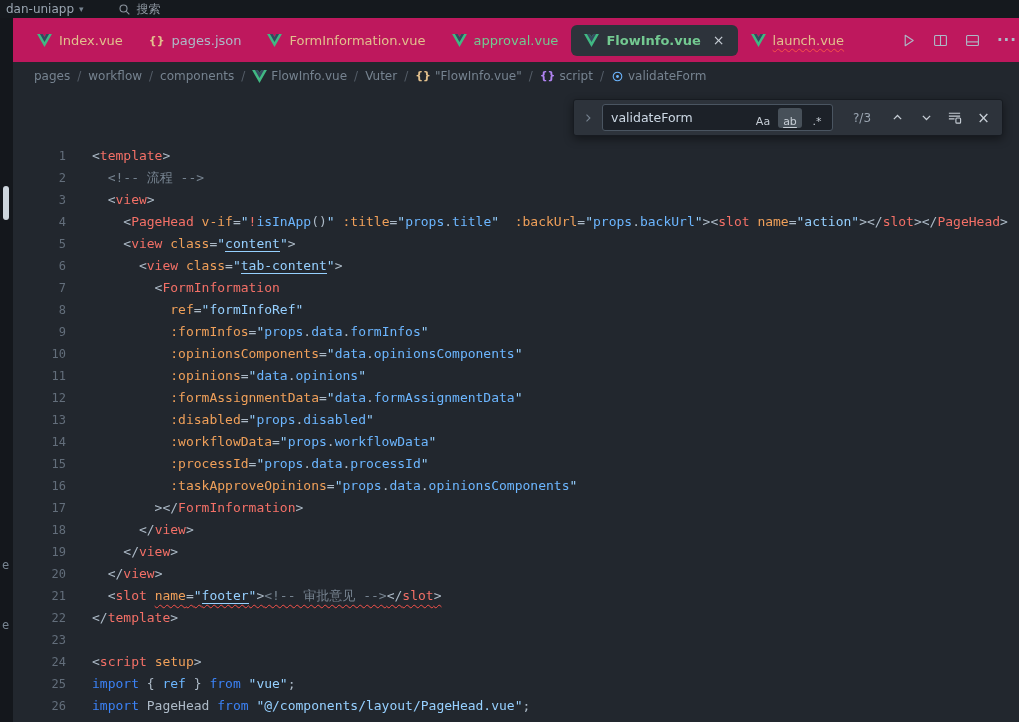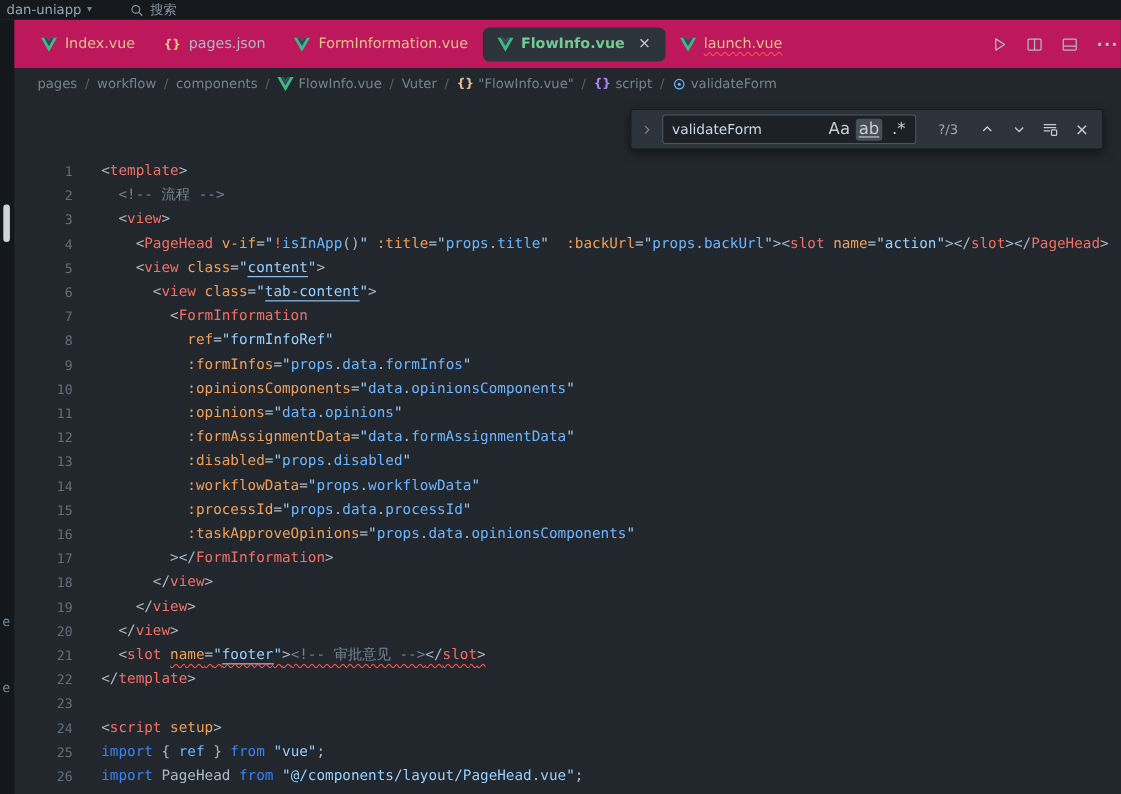--- a/index.html
+++ b/index.html
@@ -29,21 +29,21 @@
   .icon-braces{color:#e2c08d;font-size:11px;font-weight:bold}
   .icon-module{color:#b083f0;font-size:11px;font-weight:bold}
 
   .editor{position:relative;height:632px}
   .findw{position:absolute;top:9px;right:16px;width:412px;height:35px;background:#2d333b;border:1px solid #171b21;border-radius:3px;
     box-shadow:0 3px 10px rgba(0,0,0,.45);display:flex;align-items:center;padding:0 8px;gap:8px;z-index:10}
   .fexp{color:#768390}
   .finput{display:flex;align-items:center;background:#1c2128;border:1px solid #4a5561;border-radius:3px;height:25px;padding:0 3px 0 8px;width:218px;flex:0 0 auto}
   .fquery{background:transparent;border:none;outline:none;color:#cdd9e5;font-size:12.5px;width:128px;padding:0;font-family:"DejaVu Sans","Liberation Sans",sans-serif}
   .ftoggles{display:flex;align-items:center;gap:3px;margin-left:auto}
-  .ftoggle{min-width:20px;height:20px;display:flex;align-items:flex-start;justify-content:center;border-radius:3px;font-size:15px;color:#c6cdd5;padding:0 2px}
+  .ftoggle{min-width:20px;height:20px;display:flex;align-items:flex-end;justify-content:center;border-radius:3px;font-size:11px;color:#c6cdd5;padding:0 2px}
   .ftoggle.active{background:#475059}
   .und{text-decoration:underline;text-underline-offset:2px}
   .fres{font-size:12px;color:#9aa5b1;margin-left:12px;margin-right:8px}
   .fbtn{display:flex;align-items:center;justify-content:center;width:22px;height:22px;border-radius:3px;color:#c6cdd5}
   .fclose{font-size:15px}
 
   .code{padding-top:55px}
   .cl{display:flex;height:22px;line-height:22px;font-family:"DejaVu Sans Mono","Liberation Mono",monospace;font-size:13px}
   .ln{flex:0 0 66px;text-align:right;color:#636e7b;font-size:12px}
   .src{white-space:pre;padding-left:26px}
@@ -96,20 +96,29 @@
         <span class="tab-label" style="color: rgb(173, 186, 199);">pages.json</span>
       </div>
       <div class="tab">
         <span class="svgicon">
           <svg width="15" height="13" viewBox="0 0 24 21">
             <path fill="#41b883" d="M14.9 0 12 5 9.1 0H0l12 21L24 0z"></path>
             <path fill="#35495e" d="M14.9 0 12 5 9.1 0H4.6L12 13 19.4 0z"></path>
           </svg>
         </span>
         <span class="tab-label" style="color: rgb(226, 192, 141);">FormInformation.vue</span>
+      </div>
+      <div class="tab">
+        <span class="svgicon">
+          <svg width="15" height="13" viewBox="0 0 24 21">
+            <path fill="#41b883" d="M14.9 0 12 5 9.1 0H0l12 21L24 0z"></path>
+            <path fill="#35495e" d="M14.9 0 12 5 9.1 0H4.6L12 13 19.4 0z"></path>
+          </svg>
+        </span>
+        <span class="tab-label" style="color: rgb(115, 201, 145);">approval.vue</span>
       </div>
       <div class="tab active">
         <span class="svgicon">
           <svg width="15" height="13" viewBox="0 0 24 21">
             <path fill="#41b883" d="M14.9 0 12 5 9.1 0H0l12 21L24 0z"></path>
             <path fill="#35495e" d="M14.9 0 12 5 9.1 0H4.6L12 13 19.4 0z"></path>
           </svg>
         </span>
         <span class="tab-label" style="color: rgb(115, 201, 145); font-weight: 600;">FlowInfo.vue</span>
         <span class="tab-close">×</span>

